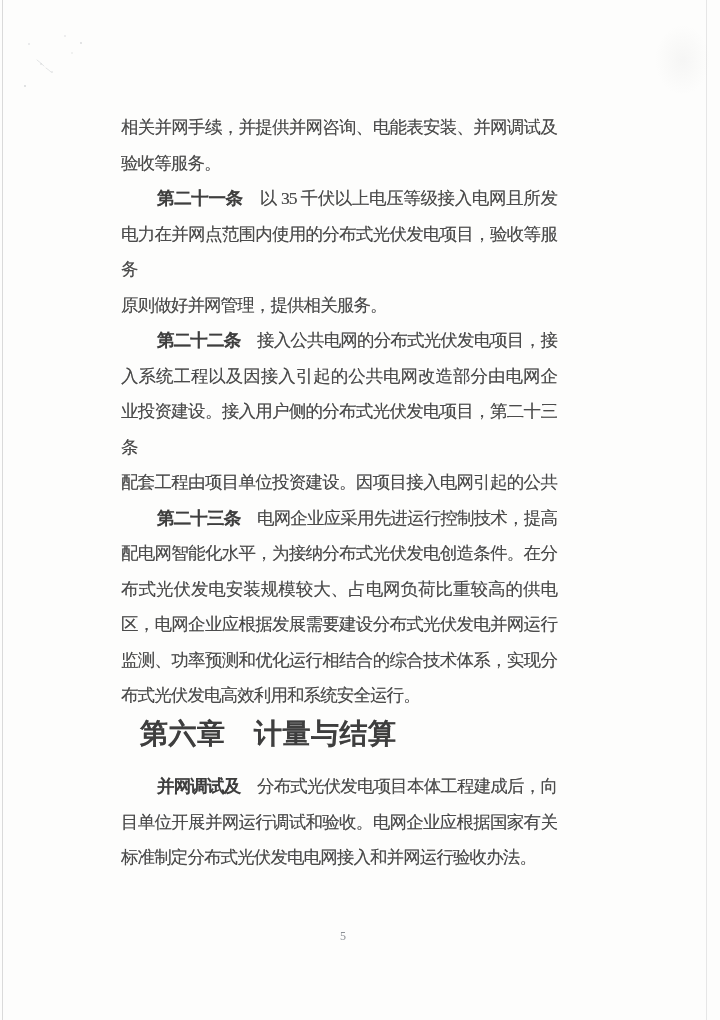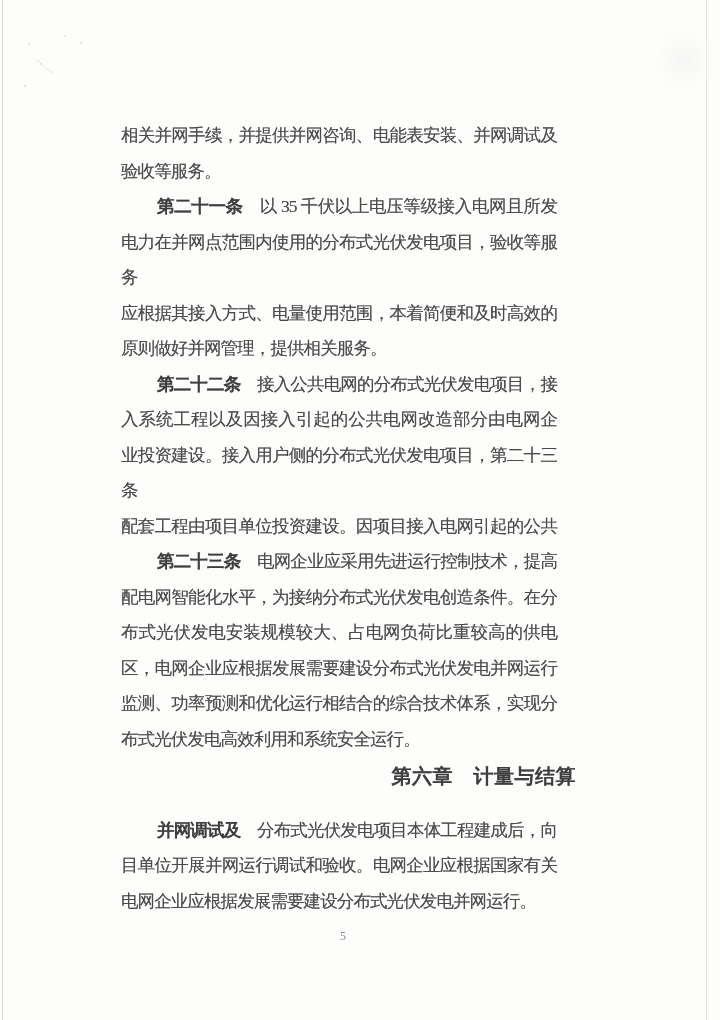--- a/index.html
+++ b/index.html
@@ -41,38 +41,37 @@
   .doc {
     position: absolute;
     left: 121px;
     top: 110px;
     width: 436px;
     color: var(--text, #4b4b4b);
     font-size: 17.5px;
     letter-spacing: -0.9px;
     line-height: 35.5px;
     text-shadow: 0 0 0.6px rgba(75,75,75,0.55);
-    margin-top: 8px;
   }
   .paragraph { margin: 0; }
   .text-line { text-align: justify; }
   .text-line.fill { text-align-last: justify; }
   .text-line.indent { text-indent: 36px; }
   .term {
     font-family: Liberation Sans, sans-serif;
     font-weight: bold;
     color: var(--heading, #3e3e3e);
   }
   .chapter-heading {
     font-family: "Liberation Sans", "DejaVu Sans", sans-serif;
     font-weight: bold;
-    font-size: 20px;
+    font-size: 28px;
     letter-spacing: 0.5px;
     color: var(--heading, #3e3e3e);
-    text-align: right;
+    text-align: left;
     line-height: 35.5px;
     position: relative;
     left: 19px;
     margin: 2px 0 18px 0;
   }
   .page-number {
     position: absolute;
     left: 340px;
     top: 929px;
     font-size: 12px;
@@ -102,38 +101,37 @@
 </svg>
 
 <div class="doc">
     <div class="paragraph">
       <div class="text-line fill">相关并网手续，并提供并网咨询、电能表安装、并网调试及</div>
       <div class="text-line">验收等服务。</div>
     </div>
     <div class="paragraph">
       <div class="text-line fill indent"><span class="term">第二十一条</span>　以 35 千伏以上电压等级接入电网且所发</div>
       <div class="text-line fill">电力在并网点范围内使用的分布式光伏发电项目，验收等服务</div>
-      <div class="text-line fill">应根据其接入方式、电量使用范围，本着简便和及时高效的</div>
       <div class="text-line">原则做好并网管理，提供相关服务。</div>
     </div>
     <div class="paragraph">
       <div class="text-line fill indent"><span class="term">第二十二条</span>　接入公共电网的分布式光伏发电项目，接</div>
       <div class="text-line fill">入系统工程以及因接入引起的公共电网改造部分由电网企</div>
       <div class="text-line fill">业投资建设。接入用户侧的分布式光伏发电项目，第二十三条</div>
       <div class="text-line fill">配套工程由项目单位投资建设。因项目接入电网引起的公共</div>
     </div>
     <div class="paragraph">
       <div class="text-line fill indent"><span class="term">第二十三条</span>　电网企业应采用先进运行控制技术，提高</div>
       <div class="text-line fill">配电网智能化水平，为接纳分布式光伏发电创造条件。在分</div>
       <div class="text-line fill">布式光伏发电安装规模较大、占电网负荷比重较高的供电</div>
       <div class="text-line fill">区，电网企业应根据发展需要建设分布式光伏发电并网运行</div>
       <div class="text-line fill">监测、功率预测和优化运行相结合的综合技术体系，实现分</div>
       <div class="text-line">布式光伏发电高效利用和系统安全运行。</div>
     </div>
     <div class="chapter-heading">第六章　计量与结算</div>
     <div class="paragraph">
       <div class="text-line fill indent"><span class="term">并网调试及</span>　分布式光伏发电项目本体工程建成后，向</div>
       <div class="text-line fill">目单位开展并网运行调试和验收。电网企业应根据国家有关</div>
-      <div class="text-line">电网企业应根据发展需要建设分布式光伏发电并网运行。</div>
+      <div class="text-line">标准制定分布式光伏发电电网接入和并网运行验收办法。</div>
     </div>
   </div>
 
 <div class="page-number">5</div>
 
 </body></html>

